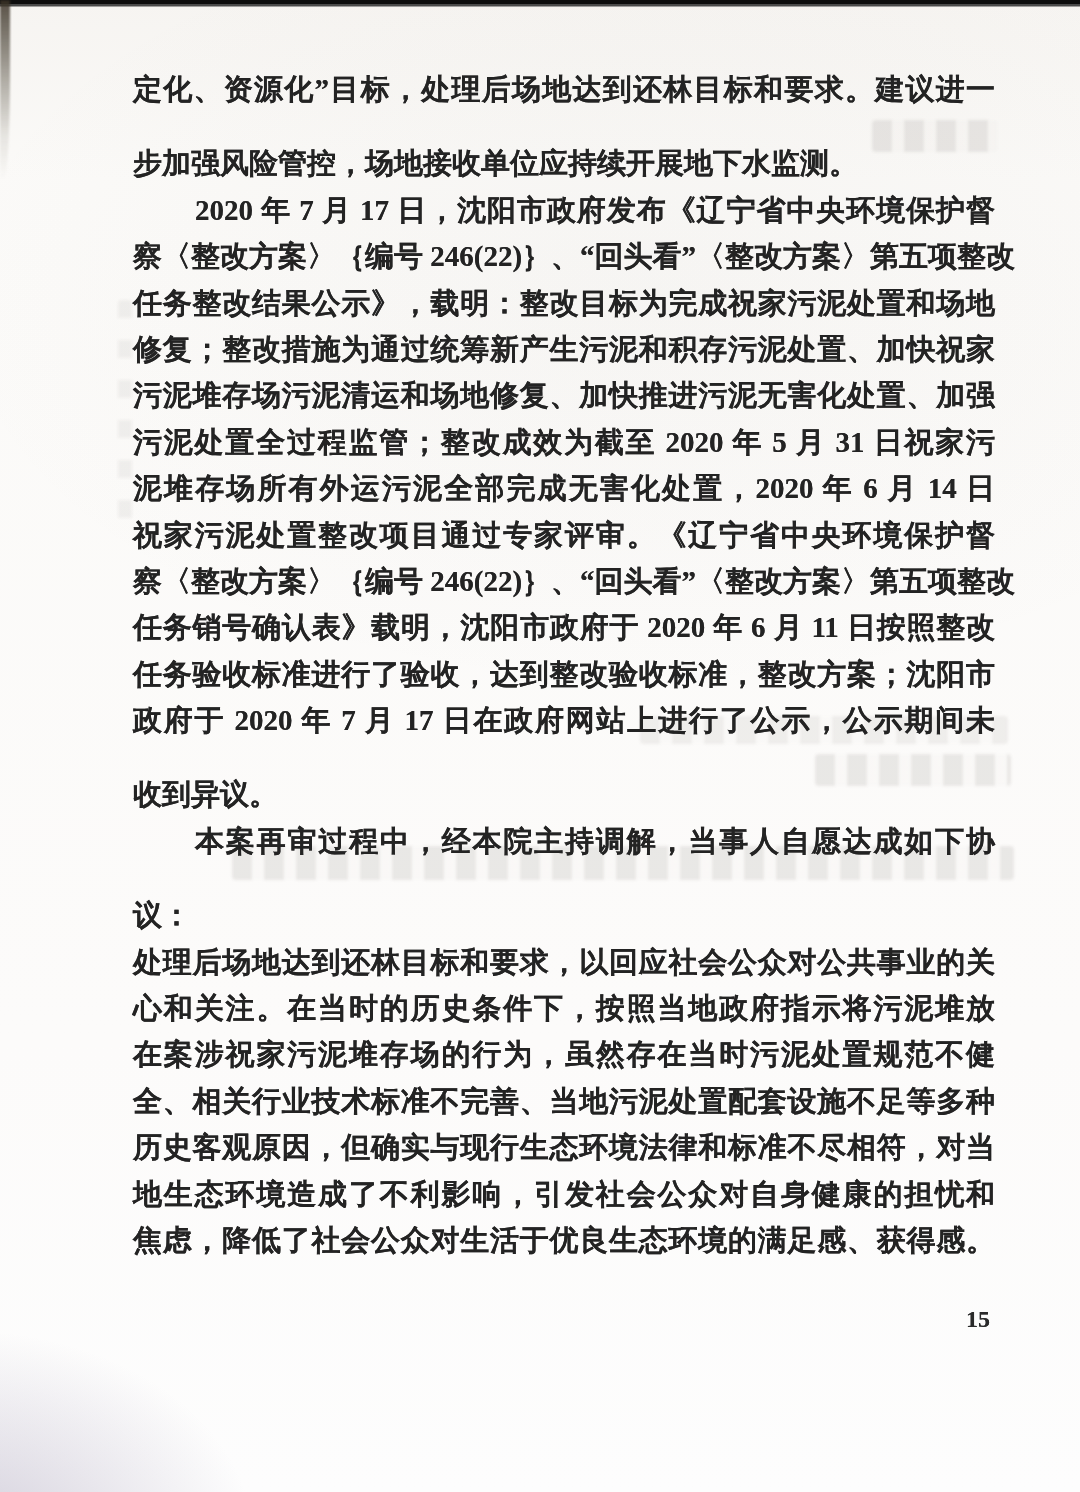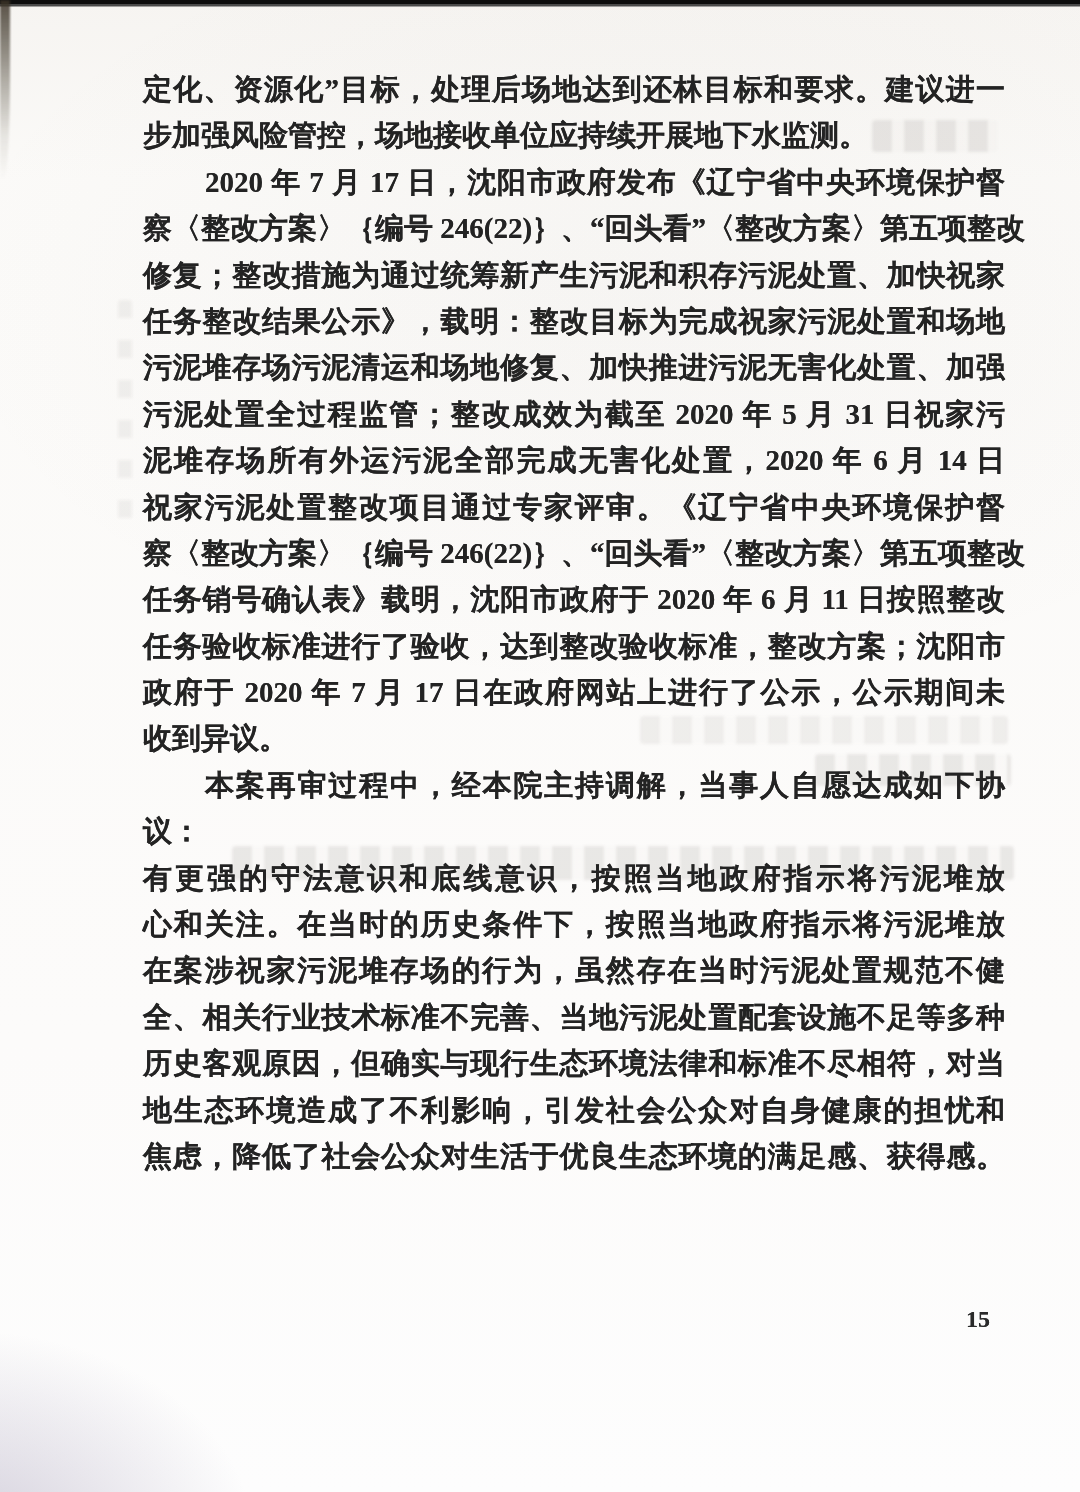--- a/index.html
+++ b/index.html
@@ -17,33 +17,33 @@
     background:linear-gradient(180deg,#0d0d0d 0 4px,#4a4a4a 4px 6px,rgba(80,80,80,0) 7px);
   }
   .corner-smudge{
     position:absolute;left:0;top:0;width:10px;height:180px;
     background:linear-gradient(180deg,rgba(60,52,40,.85),rgba(90,84,70,.45) 45%,rgba(120,115,100,.15) 75%,rgba(120,115,100,0));
     border-radius:0 0 60% 0;
     filter:blur(1px);
   }
   
   .text-block{
-    position:absolute;left:143px;top:66px;width:862px;
+    position:absolute;left:133px;top:66px;width:862px;
     font-size:29px;line-height:46.4px;font-weight:600;color:#232323;
     letter-spacing:0;
     text-shadow:0 0 .6px rgba(45,45,45,.85);
     word-break:keep-all;
   }
   .line{
     width:862px;height:46.4px;white-space:nowrap;overflow:visible;
     text-align:justify;text-align-last:justify;
     -moz-text-align-last:justify;
     text-justify:inter-character;
   }
-  .line.end{text-align-last:left;-moz-text-align-last:left;}
+  .line.end{text-align-last:left;margin-top:28px;-moz-text-align-last:left;}
   .line.indent{text-indent:62px;}
   
   .page-number{
     position:absolute;left:966px;top:1306px;
     font-size:24px;font-weight:600;color:#2a2a2a;
     font-family:"Liberation Serif","DejaVu Serif",serif;
     text-shadow:0 0 .5px rgba(45,45,45,.8);
   }
   
   .ghost{
@@ -68,34 +68,34 @@
 <div class="ghost g2"></div>
 <div class="ghost g3"></div>
 <div class="ghost g4"></div>
 <div class="ghost g5"></div>
 
 <div class="text-block">
   <div class="line">定化、资源化”目标，处理后场地达到还林目标和要求。建议进一</div>
   <div class="line end">步加强风险管控，场地接收单位应持续开展地下水监测。</div>
   <div class="line indent">2020 年 7 月 17 日，沈阳市政府发布《辽宁省中央环境保护督</div>
   <div class="line">察〈整改方案〉｛编号 246(22)｝、“回头看”〈整改方案〉第五项整改</div>
+  <div class="line">任务整改结果公示》，载明：整改目标为完成祝家污泥处置和场地</div>
   <div class="line">修复；整改措施为通过统筹新产生污泥和积存污泥处置、加快祝家</div>
-  <div class="line">任务整改结果公示》，载明：整改目标为完成祝家污泥处置和场地</div>
   <div class="line">污泥堆存场污泥清运和场地修复、加快推进污泥无害化处置、加强</div>
   <div class="line">污泥处置全过程监管；整改成效为截至 2020 年 5 月 31 日祝家污</div>
   <div class="line">泥堆存场所有外运污泥全部完成无害化处置，2020 年 6 月 14 日</div>
   <div class="line">祝家污泥处置整改项目通过专家评审。《辽宁省中央环境保护督</div>
   <div class="line">察〈整改方案〉｛编号 246(22)｝、“回头看”〈整改方案〉第五项整改</div>
   <div class="line">任务销号确认表》载明，沈阳市政府于 2020 年 6 月 11 日按照整改</div>
   <div class="line">任务验收标准进行了验收，达到整改验收标准，整改方案；沈阳市</div>
   <div class="line">政府于 2020 年 7 月 17 日在政府网站上进行了公示，公示期间未</div>
   <div class="line end">收到异议。</div>
   <div class="line indent">本案再审过程中，经本院主持调解，当事人自愿达成如下协</div>
   <div class="line end">议：</div>
-  <div class="line">有更强的守法意识和底线意识，按照当地政府指示将污泥堆放</div>
+  <div class="line">处理后场地达到还林目标和要求，以回应社会公众对公共事业的关</div>
   <div class="line">心和关注。在当时的历史条件下，按照当地政府指示将污泥堆放</div>
   <div class="line">在案涉祝家污泥堆存场的行为，虽然存在当时污泥处置规范不健</div>
   <div class="line">全、相关行业技术标准不完善、当地污泥处置配套设施不足等多种</div>
   <div class="line">历史客观原因，但确实与现行生态环境法律和标准不尽相符，对当</div>
   <div class="line">地生态环境造成了不利影响，引发社会公众对自身健康的担忧和</div>
   <div class="line">焦虑，降低了社会公众对生活于优良生态环境的满足感、获得感。</div>
 </div>
 
 <div class="page-number">15</div>
 

